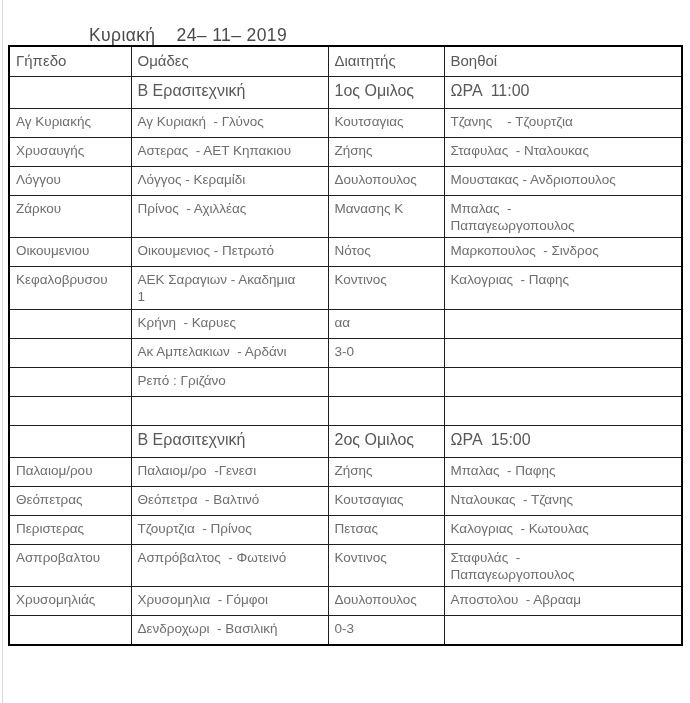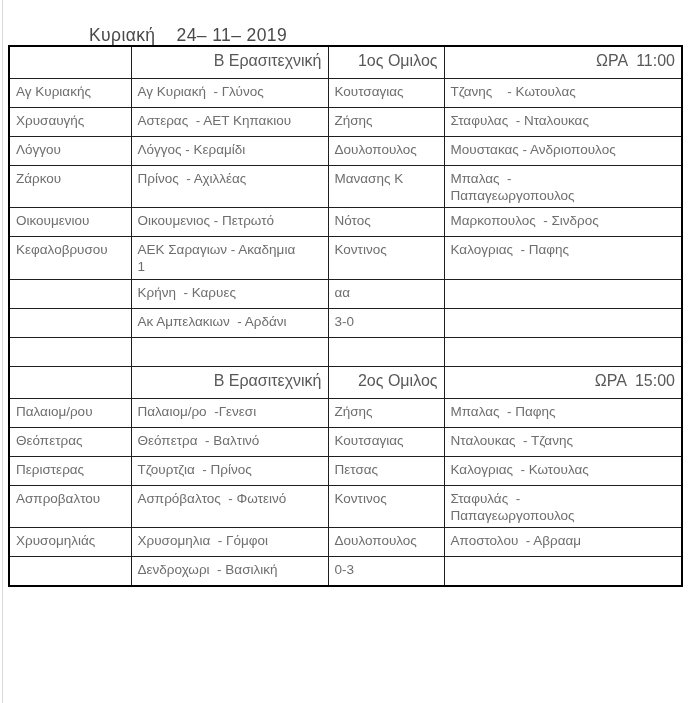--- a/index.html
+++ b/index.html
@@ -24,51 +24,57 @@
   table.fixtures th, table.fixtures td {
     border: 1px solid #1f1f1f;
     vertical-align: top; text-align: left;
     padding: 4px 6px 3px 6px;
     font-size: 13.5px; line-height: 1.28; color: #6e6e6e;
     white-space: pre-wrap; overflow: hidden; font-weight: normal;
   }
   tr.h-row    { height: 30px; }
   tr.h-row th { font-size: 15px; color: #595959; }
   tr.section  { height: 32px; }
-  tr.section td { font-size: 16px; color: #585858; text-align: right; }
+  tr.section td { font-size: 16px; color: #585858; }
   tr.normal   { height: 29px; }
 </style>
 </head>
 <body>
 
 <div class="page-edge"></div>
 
 <div class="doc-title">Κυριακή    24– 11– 2019</div>
 
 <table class="fixtures">
   <colgroup>
     <col style="width:122px">
       <col style="width:197px">
       <col style="width:116px">
       <col style="width:238px">
   </colgroup>
   <tbody>
+    <tr class="h-row">
+      <th>Γήπεδο</th>
+      <th>Ομάδες</th>
+      <th>Διαιτητής</th>
+      <th>Βοηθοί</th>
+    </tr>
 
     <tr class="section">
       <td></td>
       <td>Β Ερασιτεχνική</td>
       <td>1ος Ομιλος</td>
       <td>ΩΡΑ  11:00</td>
     </tr>
 
     <tr class="normal">
       <td>Αγ Κυριακής</td>
       <td>Αγ Κυριακή  - Γλύνος</td>
       <td>Κουτσαγιας</td>
-      <td>Τζανης    - Κωτουλας</td>
+      <td>Τζανης    - Τζουρτζια</td>
     </tr>
     <tr class="normal">
       <td>Χρυσαυγής</td>
       <td>Αστερας  - ΑΕΤ Κηπακιου</td>
       <td>Ζήσης</td>
       <td>Σταφυλας  - Νταλουκας</td>
     </tr>
     <tr class="normal">
       <td>Λόγγου</td>
       <td>Λόγγος - Κεραμίδι</td>
@@ -98,20 +104,26 @@
     <tr class="normal">
       <td></td>
       <td>Κρήνη  - Καρυες</td>
       <td>αα</td>
       <td></td>
     </tr>
     <tr class="normal">
       <td></td>
       <td>Ακ Αμπελακιων  - Αρδάνι</td>
       <td>3-0</td>
+      <td></td>
+    </tr>
+    <tr class="normal">
+      <td></td>
+      <td>Ρεπό : Γριζάνο</td>
+      <td></td>
       <td></td>
     </tr>
     <tr class="normal">
       <td></td>
       <td></td>
       <td></td>
       <td></td>
     </tr>
 
     <tr class="section">

